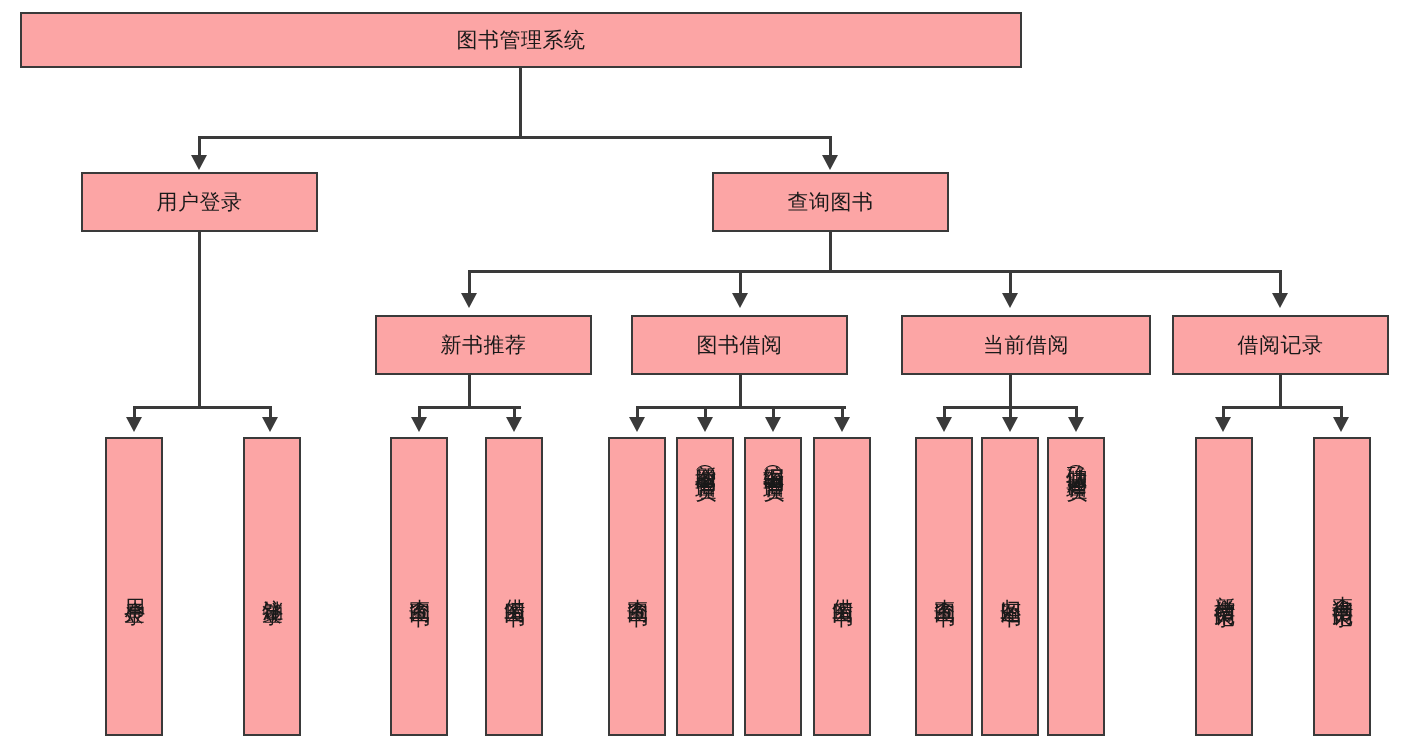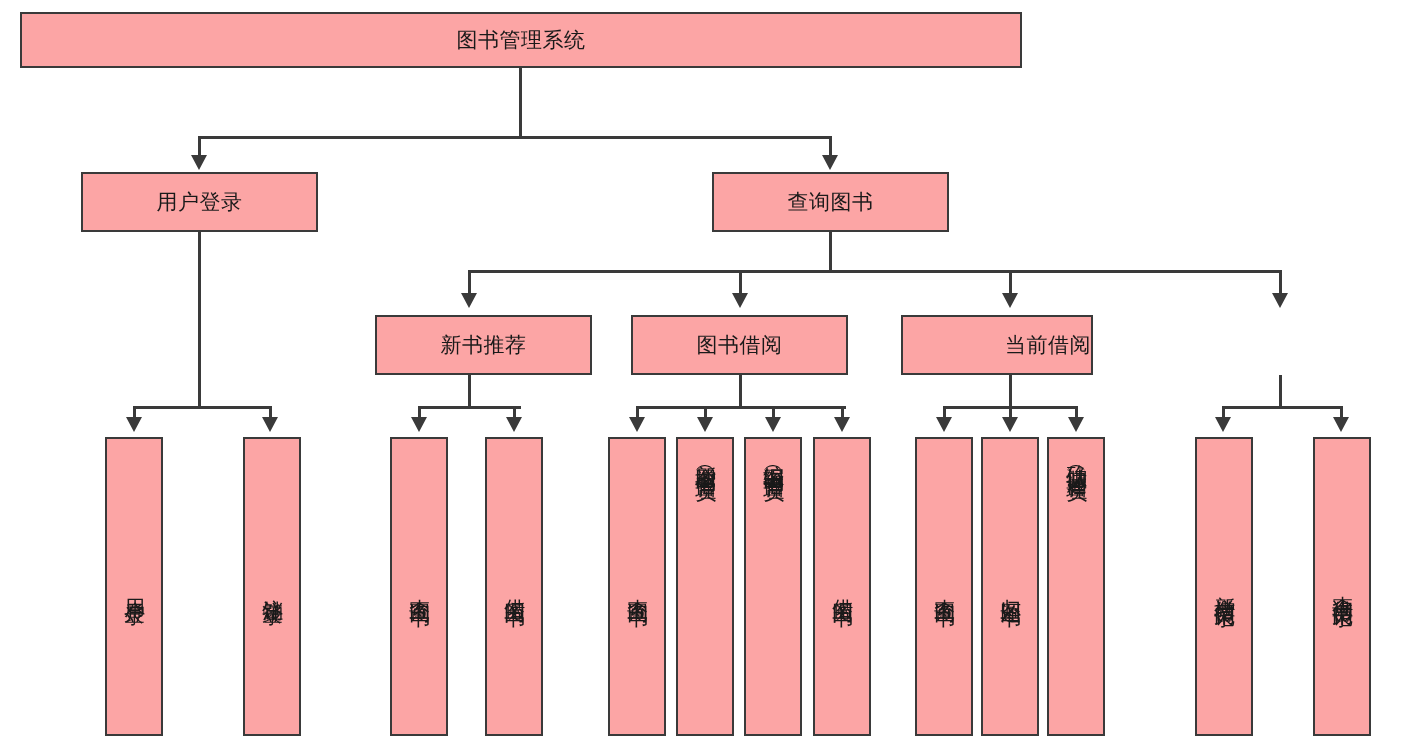--- a/index.html
+++ b/index.html
@@ -130,22 +130,25 @@
   <div class="arrow" style="left:1002px; top:293px;"></div>
   <div class="edge v" style="left:1279px; top:270px; width:2.5px; height:25px;"></div>
   <div class="arrow" style="left:1272px; top:293px;"></div>
 
   <div class="node horiz" style="left:375px; top:315px; width:217px; height:60px;">
     <span class="label">新书推荐</span>
   </div>
   <div class="node horiz" style="left:631px; top:315px; width:217px; height:60px;align-items:center;">
     <span class="label">图书借阅</span>
   </div>
-  <div class="node horiz" style="left:901px; top:315px; width:192px; height:60px;justify-content:flex-end;">
+  <div class="node horiz" style="left:901px; top:315px; width:250px; height:60px;">
     <span class="label">当前借阅</span>
+  </div>
+  <div class="node horiz" style="left:1172px; top:315px; width:217px; height:60px;">
+    <span class="label">借阅记录</span>
   </div>
 
   <div class="edge v" style="left:468px; top:375px; width:2.5px; height:33px;"></div>
   <div class="edge h" style="left:418px; top:406px; width:103px; height:2.5px;"></div>
   <div class="edge v" style="left:418px; top:406px; width:2.5px; height:14px;"></div>
   <div class="arrow" style="left:411px; top:417px;"></div>
   <div class="edge v" style="left:513px; top:406px; width:2.5px; height:14px;"></div>
   <div class="arrow" style="left:506px; top:417px;"></div>
 
   <div class="edge v" style="left:739px; top:375px; width:2.5px; height:33px;"></div>

